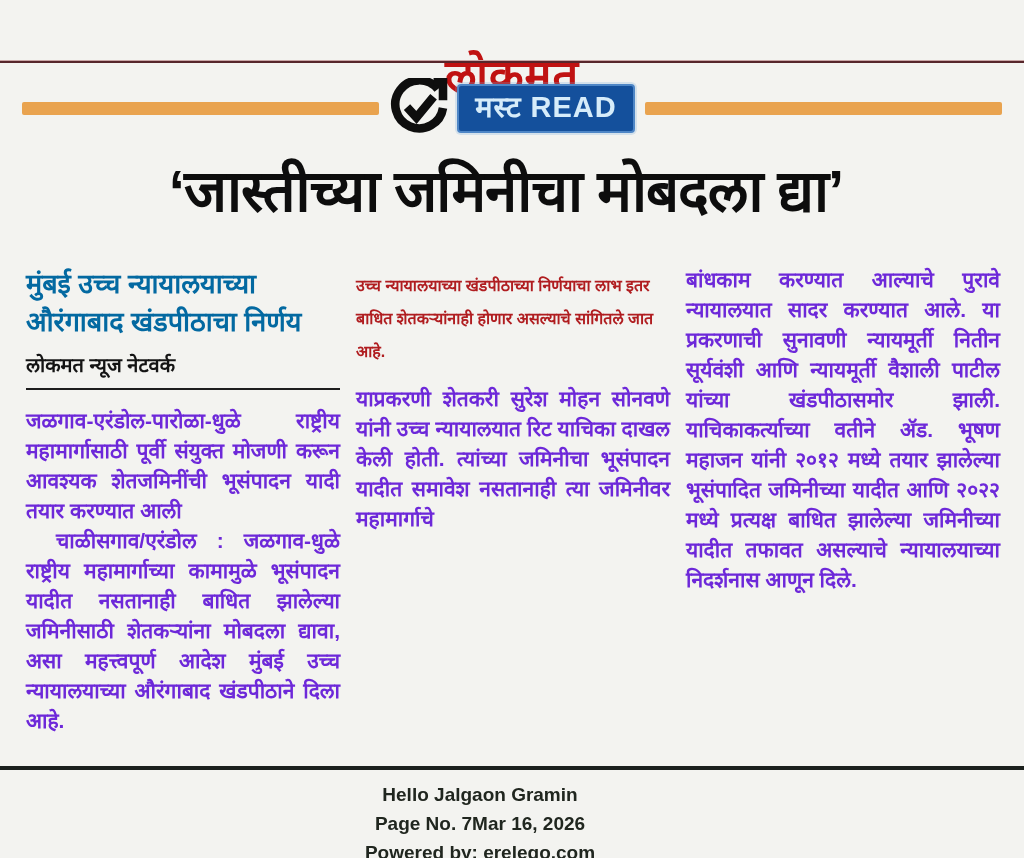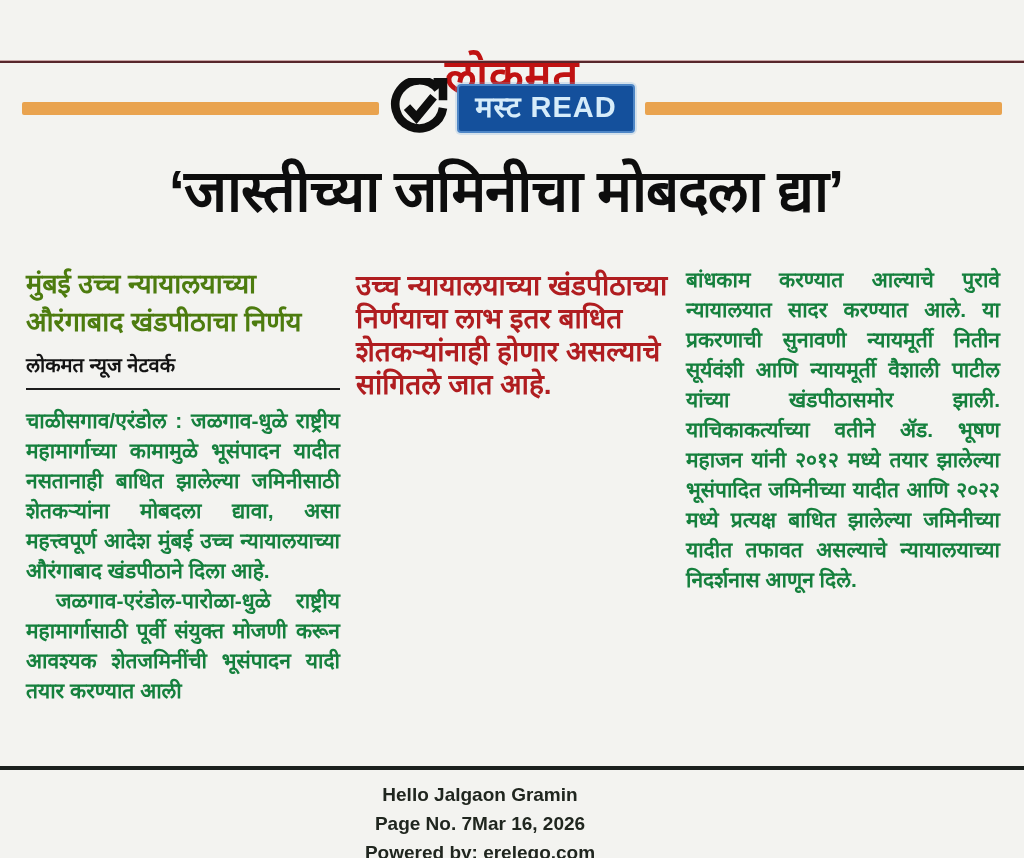--- a/index.html
+++ b/index.html
@@ -101,44 +101,44 @@
     display:flex;
     gap:16px;
     padding:12px 24px 0 26px;
     flex:1;
   }
   .col{width:314px;}
   .subheading{
     font-size:27px;
     line-height:38px;
     font-weight:800;
-    color:#4d7c0f;
+    color:#0369a1;
   }
   .byline{
     font-size:20px;
     font-weight:700;
     margin:10px 0 10px 0;
   }
   .byline-rule{
     border-bottom:2px solid #1d1d1d;
     margin-bottom:16px;
   }
   .standfirst{
-    font-size:28px;
+    font-size:16px;
     line-height:33px;
     font-weight:700;
     color:var(--standfirst-red);
     margin:4px 0 16px 0;
   }
   .body-para{
     font-size:21px;
     line-height:30px;
     font-weight:600;
     text-align:justify;
-    color:#15803d;
+    color:#6d28d9;
   }
   .body-para + .body-para{ text-indent:30px; }
   .lead-in{font-weight:800;}
 
   
   .footer-rule{
     height:4px;
     background:#1b201d;
     width:100%;
   }
@@ -180,26 +180,27 @@
   </div>
 
   <h1 class="headline">‘जास्तीच्या जमिनीचा मोबदला द्या’</h1>
 
   <div class="columns">
 
     <div class="col">
       <h2 class="subheading">मुंबई उच्च न्यायालयाच्या औरंगाबाद खंडपीठाचा निर्णय</h2>
       <div class="byline">लोकमत न्यूज नेटवर्क</div>
       <div class="byline-rule"></div>
+      <p class="body-para">जळगाव-एरंडोल-पारोळा-धुळे राष्ट्रीय महामार्गासाठी पूर्वी संयुक्त मोजणी करून आवश्यक शेतजमिनींची भूसंपादन यादी तयार करण्यात आली</p>
       <p class="body-para"><span class="lead-in">चाळीसगाव/एरंडोल :</span> <span>जळगाव-धुळे राष्ट्रीय महामार्गाच्या कामामुळे भूसंपादन यादीत नसतानाही बाधित झालेल्या जमिनीसाठी शेतकऱ्यांना मोबदला द्यावा, असा महत्त्वपूर्ण आदेश मुंबई उच्च न्यायालयाच्या औरंगाबाद खंडपीठाने दिला आहे.</span></p>
-      <p class="body-para">जळगाव-एरंडोल-पारोळा-धुळे राष्ट्रीय महामार्गासाठी पूर्वी संयुक्त मोजणी करून आवश्यक शेतजमिनींची भूसंपादन यादी तयार करण्यात आली</p>
     </div>
 
     <div class="col">
       <p class="standfirst">उच्च न्यायालयाच्या खंडपीठाच्या निर्णयाचा लाभ इतर बाधित शेतकऱ्यांनाही होणार असल्याचे सांगितले जात आहे.</p>
+      <p class="body-para">याप्रकरणी शेतकरी सुरेश मोहन सोनवणे यांनी उच्च न्यायालयात रिट याचिका दाखल केली होती. त्यांच्या जमिनीचा भूसंपादन यादीत समावेश नसतानाही त्या जमिनीवर महामार्गाचे</p>
     </div>
 
     <div class="col">
       <p class="body-para">बांधकाम करण्यात आल्याचे पुरावे न्यायालयात सादर करण्यात आले. या प्रकरणाची सुनावणी न्यायमूर्ती नितीन सूर्यवंशी आणि न्यायमूर्ती वैशाली पाटील यांच्या खंडपीठासमोर झाली. याचिकाकर्त्याच्या वतीने ॲड. भूषण महाजन यांनी २०१२ मध्ये तयार झालेल्या भूसंपादित जमिनीच्या यादीत आणि २०२२ मध्ये प्रत्यक्ष बाधित झालेल्या जमिनीच्या यादीत तफावत असल्याचे न्यायालयाच्या निदर्शनास आणून दिले.</p>
     </div>
 
   </div>
 
   <div class="footer-rule"></div>
   <footer class="footer">

